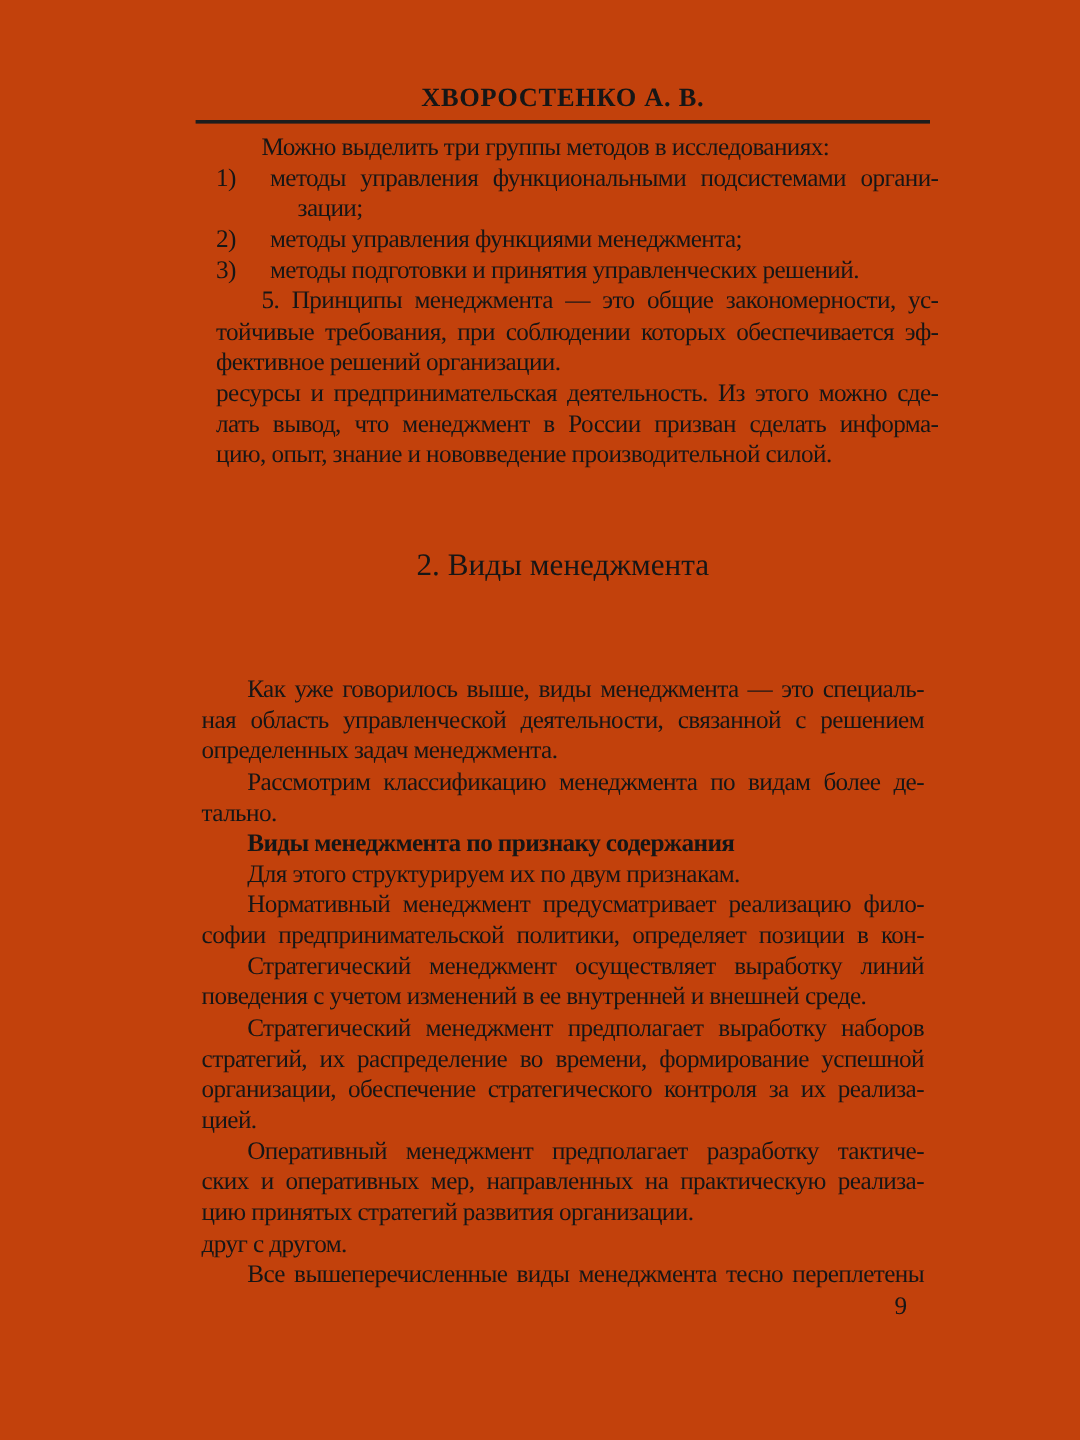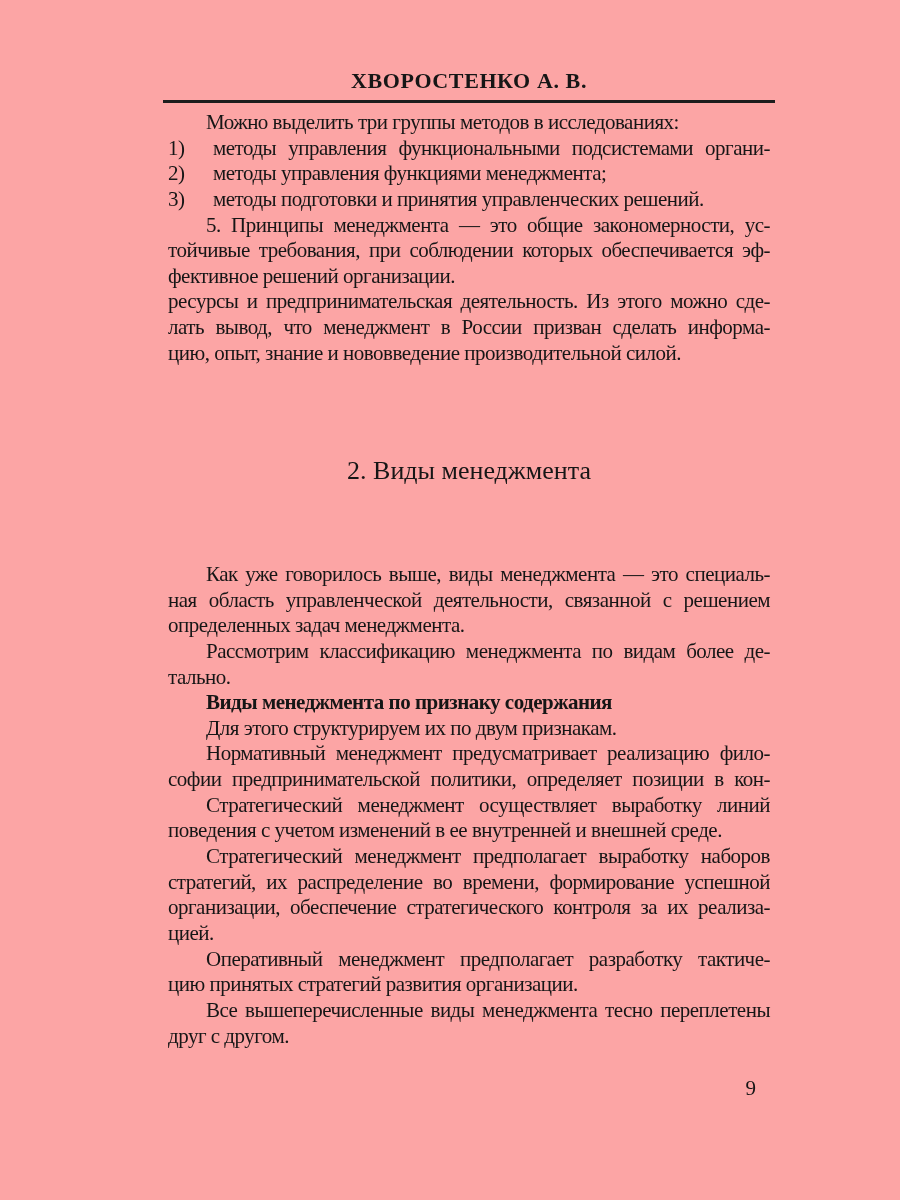--- a/index.html
+++ b/index.html
@@ -1,20 +1,20 @@
 <!DOCTYPE html>
 <html><head>
 <meta charset="utf-8">
 <style>
   html, body { margin: 0; padding: 0; background: #e8e8e8; }
   .page {
     position: relative;
     width: 900px;
     height: 1200px;
-    background: #fca5a5;
+    background: #c2410c;
     font-family: "Liberation Serif", "DejaVu Serif", serif;
     color: #161616;
     overflow: hidden;
     margin: 0 auto;
   }
   .content {
     position: absolute;
     left: 168px;
     top: 0;
     width: 602px;
@@ -36,21 +36,21 @@
     left: -5px;
     width: 612px;
     height: 2.5px;
     background: #1d1d1d;
   }
   .sec {
     position: absolute;
     left: 0;
     width: 100%;
   }
-  #sec1 { top: 110px; }
+  #sec1 { top: 110px; margin-left: 12px; }
   #sec2 { top: 518px; }
   .chapter {
     position: absolute;
     top: 456px;
     left: 0;
     width: 100%;
     margin: 0;
     text-align: center;
     font-weight: normal;
     font-size: 26px;
@@ -83,20 +83,21 @@
 <body>
 
 <div class="page">
   <div class="content">
     <div class="running-head">ХВОРОСТЕНКО А. В.</div>
     <div class="head-rule"></div>
 
     <div class="sec" id="sec1">
         <div class="line" style="padding-left: 38px;">Можно выделить три группы методов в исследованиях:</div>
         <div class="line j" style="padding-left: 45px;"><span class="marker">1)</span>методы управления функциональными подсистемами органи-</div>
+        <div class="line" style="padding-left: 68px;">зации;</div>
         <div class="line" style="padding-left: 45px;"><span class="marker">2)</span>методы управления функциями менеджмента;</div>
         <div class="line" style="padding-left: 45px;"><span class="marker">3)</span>методы подготовки и принятия управленческих решений.</div>
         <div class="line j" style="padding-left: 38px;">5. Принципы менеджмента — это общие закономерности, ус-</div>
         <div class="line j">тойчивые требования, при соблюдении которых обеспечивается эф-</div>
         <div class="line">фективное решений организации.</div>
         <div class="line j">ресурсы и предпринимательская деятельность. Из этого можно сде-</div>
         <div class="line j">лать вывод, что менеджмент в России призван сделать информа-</div>
         <div class="line">цию, опыт, знание и нововведение производительной силой.</div>
       </div>
 
@@ -112,20 +113,21 @@
         <div class="line" style="padding-left: 38px;">Для этого структурируем их по двум признакам.</div>
         <div class="line j" style="padding-left: 38px;">Нормативный менеджмент предусматривает реализацию фило-</div>
         <div class="line j">софии предпринимательской политики, определяет позиции в кон-</div>
         <div class="line j" style="padding-left: 38px;">Стратегический менеджмент осуществляет выработку линий</div>
         <div class="line">поведения с учетом изменений в ее внутренней и внешней среде.</div>
         <div class="line j" style="padding-left: 38px;">Стратегический менеджмент предполагает выработку наборов</div>
         <div class="line j">стратегий, их распределение во времени, формирование успешной</div>
         <div class="line j">организации, обеспечение стратегического контроля за их реализа-</div>
         <div class="line">цией.</div>
         <div class="line j" style="padding-left: 38px;">Оперативный менеджмент предполагает разработку тактиче-</div>
+        <div class="line j">ских и оперативных мер, направленных на практическую реализа-</div>
         <div class="line">цию принятых стратегий развития организации.</div>
+        <div class="line">друг с другом.</div>
         <div class="line j" style="padding-left: 38px;">Все вышеперечисленные виды менеджмента тесно переплетены</div>
-        <div class="line">друг с другом.</div>
       </div>
 
     <div class="pagenum">9</div>
   </div>
 </div>
 
 </body></html>

